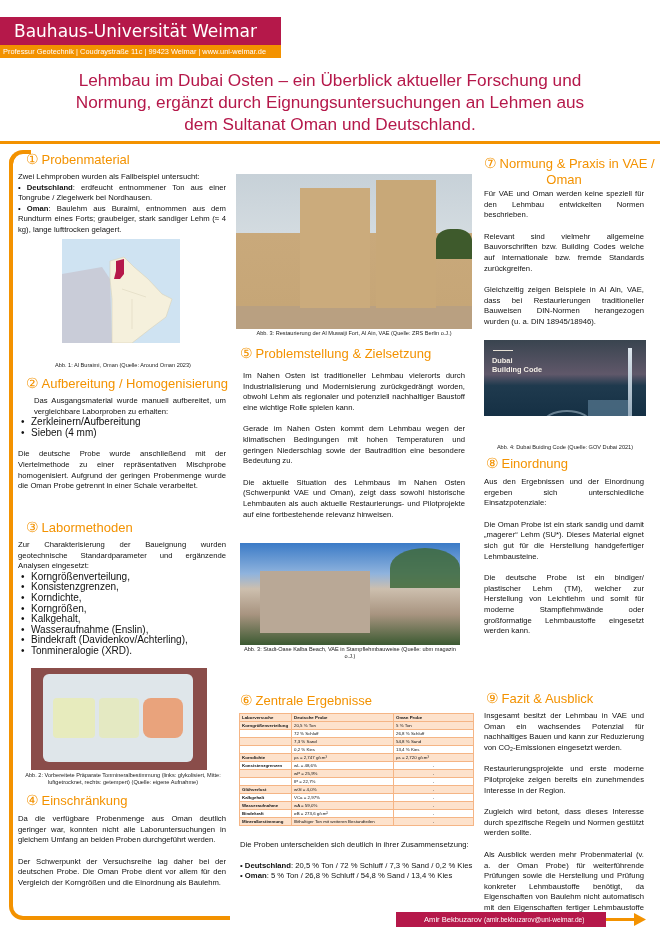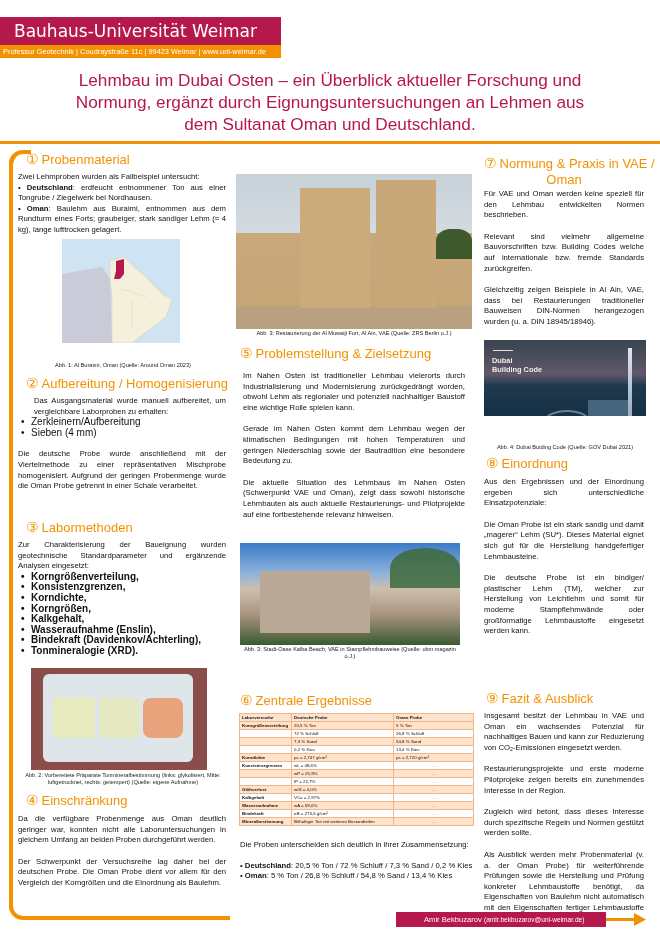--- a/index.html
+++ b/index.html
@@ -17,21 +17,21 @@
   .left-frame::before { content: ""; position: absolute; left: -4px; top: -4px; width: 18px; height: 18px; border-top: 4px solid #f39200; border-left: 4px solid #f39200; border-radius: 14px 0 0 0; }
 
   .sec-head { color: #f39200; font-size: 13px; white-space: nowrap; }
   .sec-head .num { font-size: 14px; margin-right: 3px; }
   .txt { font-size: 7.7px; line-height: 10.6px; text-align: justify; color: #111; }
   .txt b { font-weight: bold; }
   .cap { font-size: 5.6px; text-align: center; color: #222; line-height: 7.4px; }
   ul.bul { list-style: none; }
   ul.bul li { font-size: 10px; line-height: 10.6px; position: relative; padding-left: 13px; }
   ul.bul li::before { content: "•"; position: absolute; left: 3px; }
-  ul.bul.bold li { font-weight: bold; }
+  ul.bul.bold li { font-weight: normal; }
 
   .col { position: absolute; }
   .para { margin-top: 9px; }
 
   
   .img { position: absolute; overflow: hidden; }
   .map { background: #cfe3f2; }
   .fort { background: linear-gradient(#c7d1d8 0%, #d3dbe0 38%, #c9a97b 38%, #c6a677 85%, #b9a081 85%); }
   .oasis { background: linear-gradient(#3b7bc7 0%, #8fb3dd 30%, #cdbfae 45%, #a89480 70%, #3c5a32 100%); }
   .dubai { background: linear-gradient(#39444f 0%, #60586a 45%, #1f3a4e 60%, #153044 100%); }

